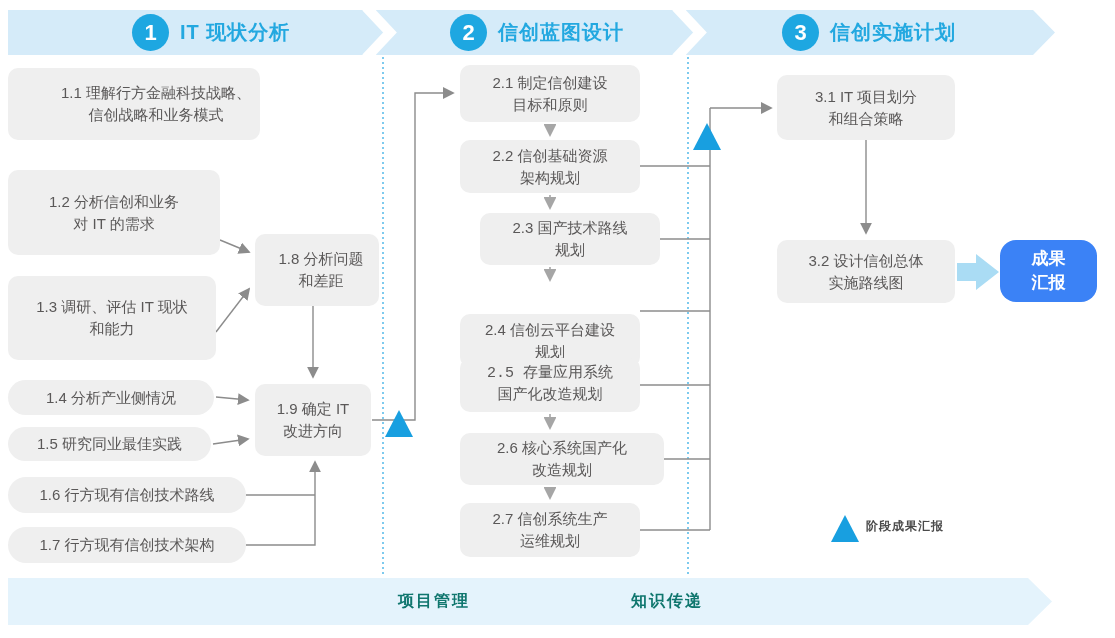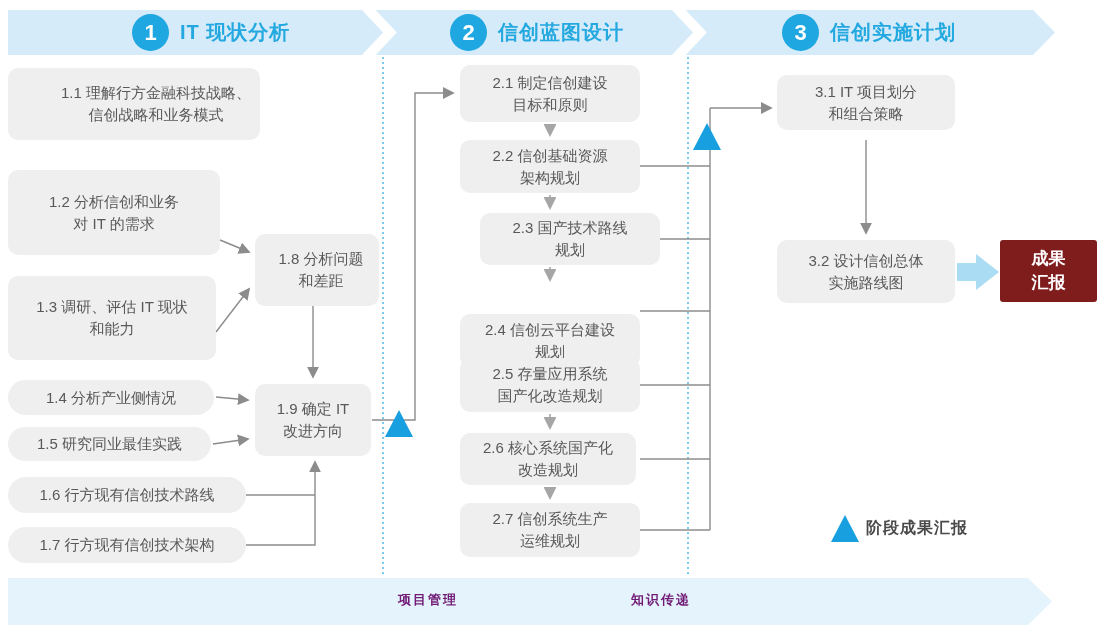--- a/index.html
+++ b/index.html
@@ -5,34 +5,34 @@
   html, body { margin: 0; padding: 0; background: #ffffff; }
   body { width: 1115px; height: 638px; overflow: hidden;
          font-family: "Liberation Sans", "DejaVu Sans", sans-serif; }
   #stage { position: relative; width: 1115px; height: 638px; background: #ffffff; }
   #wires { position: absolute; left: 0; top: 0; z-index: 1; }
 
   .box { position: absolute; z-index: 2; background: #efefef; border-radius: 10px;
          display: flex; align-items: center; justify-content: center; text-align: center;
          color: #5a5858; font-size: 15px; line-height: 1.45; white-space: pre-line; }
   .pill { border-radius: 19px; }
-  .result { background: #7f1d1d; color: #ffffff; font-weight: bold; font-size: 17px;
-            line-height: 1.4; border-radius: 3px; font-family: Liberation Serif, serif; }
+  .result { background: #3b82f6; color: #ffffff; font-weight: bold; font-size: 17px;
+            line-height: 1.4; border-radius: 16px; font-family: Liberation Serif, serif; }
 
   .phase-header { position: absolute; z-index: 3; display: flex; align-items: center;
                   gap: 11px; height: 37px; }
   .phase-num { width: 37px; height: 37px; border-radius: 50%; background: #1ea7e1;
                color: #ffffff; font-weight: bold; font-size: 22px;
                display: flex; align-items: center; justify-content: center; }
   .phase-label { color: #23a8e0; font-weight: bold; font-size: 20px; letter-spacing: 1px; }
 
-  .footer-label { position: absolute; z-index: 3; color: #701a75; font-weight: bold;
-                  font-size: 13px; letter-spacing: 2px; text-align: right; }
+  .footer-label { position: absolute; z-index: 3; color: #0f766e; font-weight: bold;
+                  font-size: 16px; letter-spacing: 2px; text-align: right; }
   .legend-label { position: absolute; z-index: 3; color: #4a4a4a; font-weight: bold;
-                  font-size: 16px; letter-spacing: 1px; }
+                  font-size: 12px; letter-spacing: 1px; }
 </style>
 </head>
 <body>
 
 <div id="stage">
 
   <svg id="wires" width="1115" height="638" viewBox="0 0 1115 638">
     <defs>
       <marker id="arrow" viewBox="0 0 10 10" refX="8.5" refY="5" markerWidth="8.5" markerHeight="8.5" orient="auto-start-reverse">
         <path d="M0,0 L10,5 L0,10 z" fill="#8c8c8c"></path>
@@ -119,28 +119,28 @@
 改进方向</div>
 
   <div class="box" style="left:460px; top:65px; width:180px; height:57px;text-align:center;">2.1 制定信创建设
 目标和原则</div>
   <div class="box" style="left:460px; top:140px; width:180px; height:53px;">2.2 信创基础资源
 架构规划</div>
   <div class="box" style="left:460px; top:213px; width:180px; height:52px;margin-left:20px;">2.3 国产技术路线
 规划</div>
   <div class="box" style="left:460px; top:285px; width:180px; height:53px;margin-top:29px;">2.4 信创云平台建设
 规划</div>
-  <div class="box" style="left:460px; top:358px; width:180px; height:54px;">2.5 存量应用系统
+  <div class="box" style="left:460px; top:358px; width:180px; height:54px;font-family:Liberation Mono, monospace;">2.5 存量应用系统
 国产化改造规划</div>
-  <div class="box" style="left:460px; top:433px; width:176px; height:52px;">2.6 核心系统国产化
+  <div class="box" style="left:460px; top:433px; width:204px; height:52px;">2.6 核心系统国产化
 改造规划</div>
   <div class="box" style="left:460px; top:503px; width:180px; height:54px;">2.7 信创系统生产
 运维规划</div>
 
-  <div class="box" style="left:777px; top:75px; width:178px; height:55px;">3.1 IT 项目划分
+  <div class="box" style="left:777px; top:75px; width:178px; height:65px;">3.1 IT 项目划分
 和组合策略</div>
   <div class="box" style="left:777px; top:240px; width:178px; height:63px;">3.2 设计信创总体
 实施路线图</div>
 
   <div class="box result" style="left:1000px; top:240px; width:97px; height:62px;">成果
 汇报</div>
 
   <div class="legend-label" style="left:866px; top:518px;">阶段成果汇报</div>
 
   <div class="footer-label" style="left:398px; top:591px;">项目管理</div>

